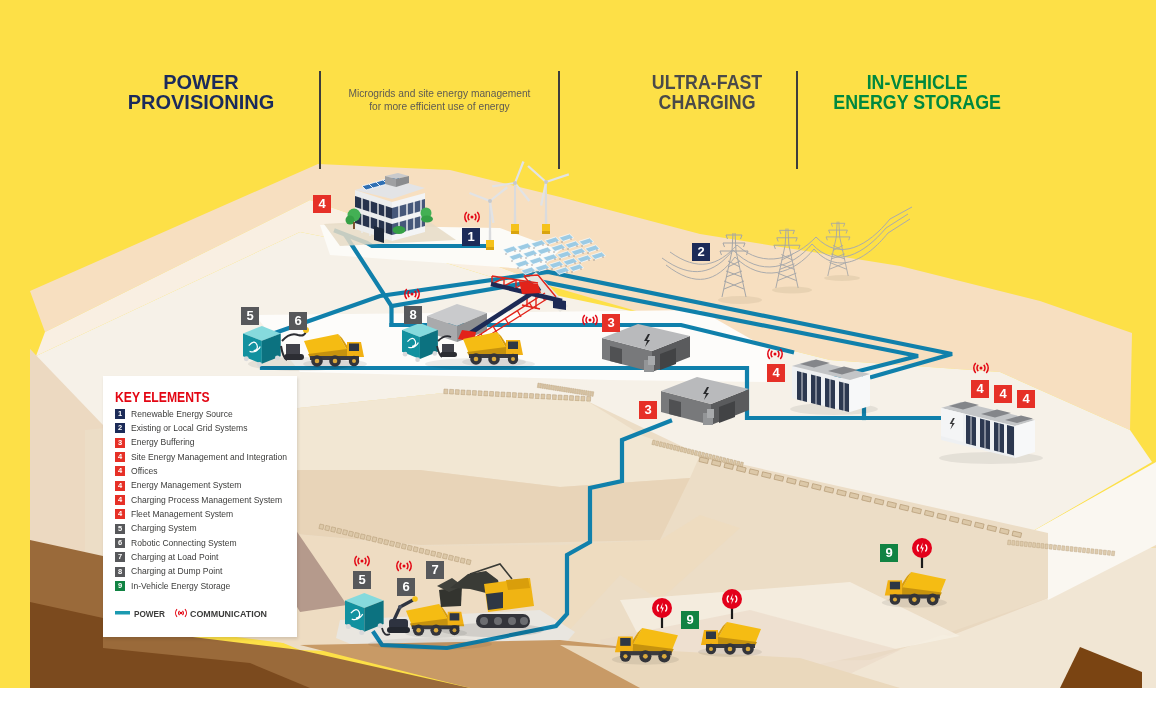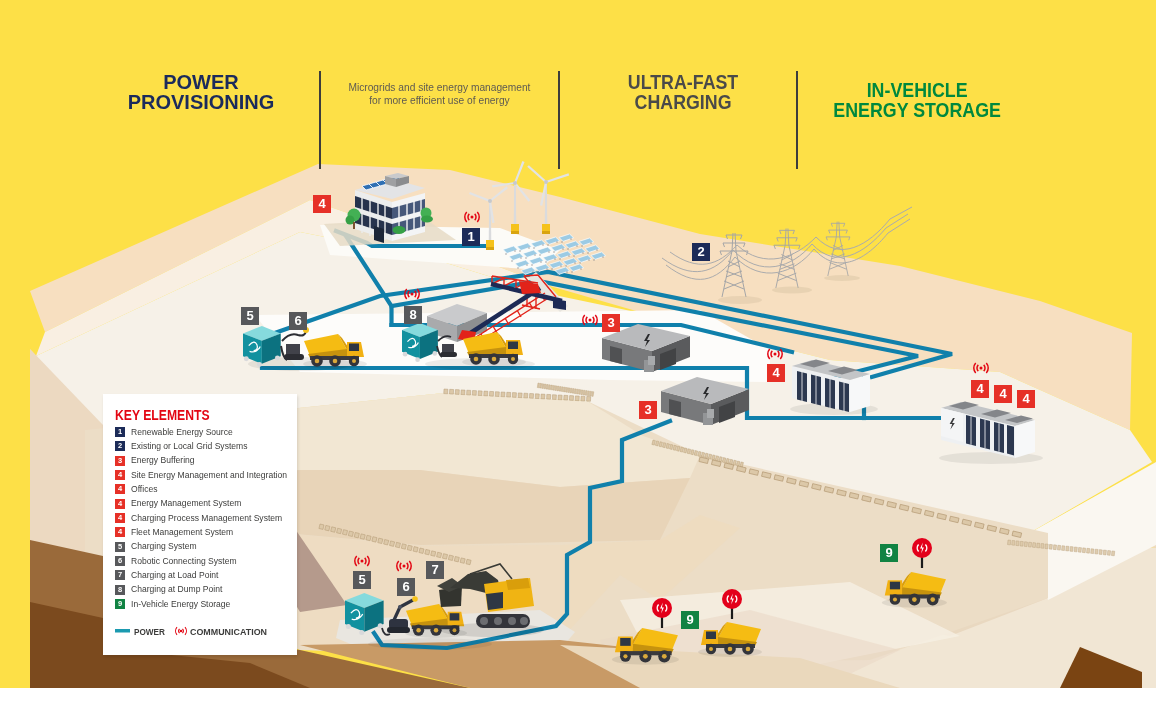--- a/index.html
+++ b/index.html
@@ -1,29 +1,29 @@
 <!DOCTYPE html>
 <html><head>
 <meta charset="utf-8">
 <style>
 html,body{margin:0;padding:0;background:#fff;}
 #wrap{position:relative;width:1156px;height:688px;background:#fde047;overflow:hidden;font-family:"Liberation Sans",sans-serif;}
 #art{position:absolute;left:0;top:0;}
 .hcol{position:absolute;text-align:center;}
 .htitle{font-weight:bold;font-size:20px;line-height:20px;}
 .htitle .sc{display:inline-block;transform-origin:50% 50%;}
-.hbody{font-size:11.6px;line-height:13.5px;color:#5e5a52;margin-top:8px;}
+.hbody{font-size:11.6px;line-height:13.5px;color:#5e5a52;margin-top:14px;}
 .hbody .sc{display:inline-block;transform-origin:50% 50%;transform:scaleX(.88);}
 .vdiv{position:absolute;width:2px;background:#3d3d3c;}
 .badge{position:absolute;width:18px;height:18px;color:#fff;font-weight:bold;font-size:13px;line-height:18px;text-align:center;}
 .b-navy{background:#1c2b58;}
 .b-red{background:#e63027;}
 .b-gray{background:#57585b;}
 .b-green{background:#118343;}
-#legend{position:absolute;left:103px;top:394px;width:194px;height:261px;background:#fff;box-shadow:1px 2px 3px rgba(0,0,0,.12);}
+#legend{position:absolute;left:103px;top:376px;width:194px;height:261px;background:#fff;box-shadow:1px 2px 3px rgba(0,0,0,.12);}
 #legend .lt{color:#e30613;font-weight:bold;font-size:14px;margin:13px 0 2px 12px;transform:scaleX(.87);transform-origin:0 50%;width:120px;}
 .li{position:relative;height:14.35px;font-size:9.3px;color:#3c3c3b;}
 .li .sq{position:absolute;left:12px;top:2px;width:10px;height:10px;color:#fff;font-weight:bold;font-size:7.5px;line-height:10px;text-align:center;}
 .li .tx{position:absolute;left:28px;top:1.5px;white-space:nowrap;transform:scaleX(.92);transform-origin:0 50%;}
 #legfoot{position:absolute;left:11px;top:231px;font-size:10px;font-weight:bold;color:#3c3c3b;}
 </style>
 </head>
 <body>
 <div id="wrap">
 <svg id="art" width="1156" height="716" viewBox="0 0 1156 716">
@@ -459,25 +459,25 @@
 <use href="#comm" transform="translate(404,566)"></use>
 </g>
 </svg>
 
 <div class="hcol" style="left:86px;top:71.5px;width:230px;">
   <div class="htitle" style="color:#1b2a5c;"><span class="sc">POWER<br>PROVISIONING</span></div>
 </div>
 <div class="hcol" style="left:325px;top:71.5px;width:229px;">
   <div class="hbody"><span class="sc">Microgrids and site energy management<br>for more efficient use of energy</span></div>
 </div>
-<div class="hcol" style="left:569px;top:71.5px;width:228px;">
+<div class="hcol" style="left:593px;top:71.5px;width:228px;">
   <div class="htitle" style="color:#4a4a49;"><span class="sc" style="transform:scaleX(.89)">ULTRA-FAST<br>CHARGING</span></div>
 </div>
 <div class="hcol" style="left:800px;top:71.5px;width:234px;">
-  <div class="htitle" style="color:#00883e;margin-top:8px;"><span class="sc" style="transform:scaleX(.89)">IN-VEHICLE<br>ENERGY STORAGE</span></div>
+  <div class="htitle" style="color:#00883e;"><span class="sc" style="transform:scaleX(.89)">IN-VEHICLE<br>ENERGY STORAGE</span></div>
 </div>
 <div class="vdiv" style="left:319px;top:71px;height:98px;"></div>
 <div class="vdiv" style="left:558px;top:71px;height:98px;"></div>
 <div class="vdiv" style="left:796px;top:71px;height:98px;"></div>
 
 <div id="legend">
   <div class="lt">KEY ELEMENTS</div>
   <div class="li">
         <span class="sq b-navy">1</span>
         <span class="tx">Renewable Energy Source</span>

